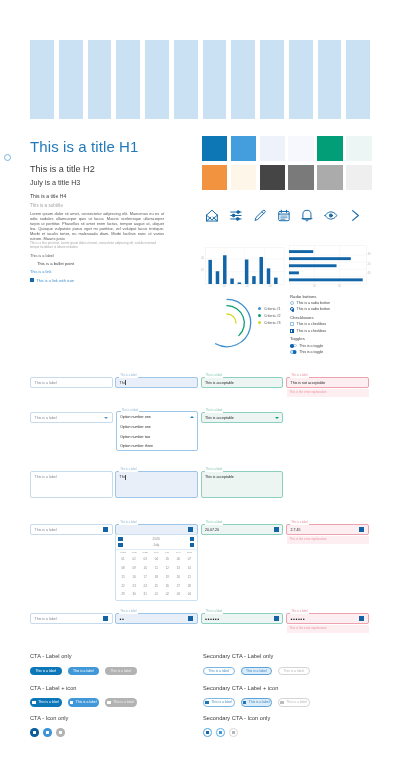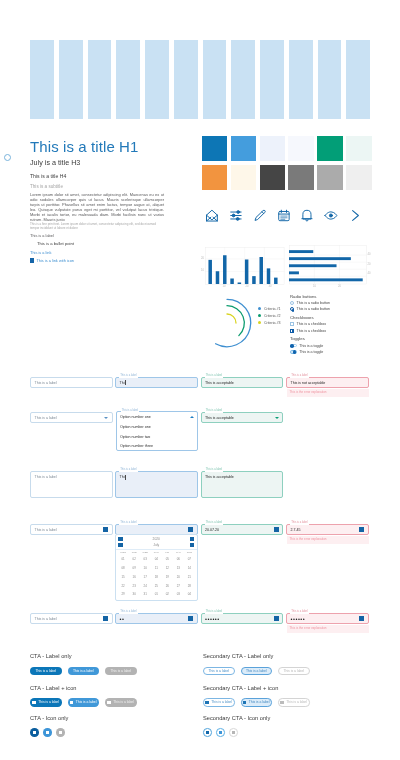--- a/index.html
+++ b/index.html
@@ -157,20 +157,21 @@
       <div class="col"></div>
       <div class="col"></div>
       <div class="col"></div>
       <div class="col"></div>
     </div>
 
   <div class="circle-mark"></div>
 
   <div class="left">
     <div class="h1">This is a title H1</div>
+    <div class="h2">This is a title H2</div>
     <div class="h3">July is a title H3</div>
     <div class="h4">This is a title H4</div>
     <div class="subtitle">This is a subtitle</div>
     <div class="body-text">Lorem ipsum dolor sit amet, consectetur adipiscing elit. Maecenas eu ex ut odio sodales ullamcorper quis ut lacus. Mauris scelerisque ullamcorper turpis ut porttitor. Phasellus sit amet enim luctus, tempor augue at, aliquet leo. Quisque vulputate purus eget mi porttitor, vel volutpat lacus tristique. Morbi et iaculis tortor, eu malesuada diam. Morbi facilisis nunc ut varius rutrum. Mauris justo</div>
     <div class="caption">This is a fine print text. Lorem ipsum dolor sit amet, consectetur adipiscing elit, sed do eiusmod tempor incididunt ut labore et dolore</div>
     <div class="lbl">This is a label</div>
     <div class="bullet">This is a bullet point</div>
     <div class="link">This is a link</div>
     <div class="link-icon">
       <span class="sq"></span>

